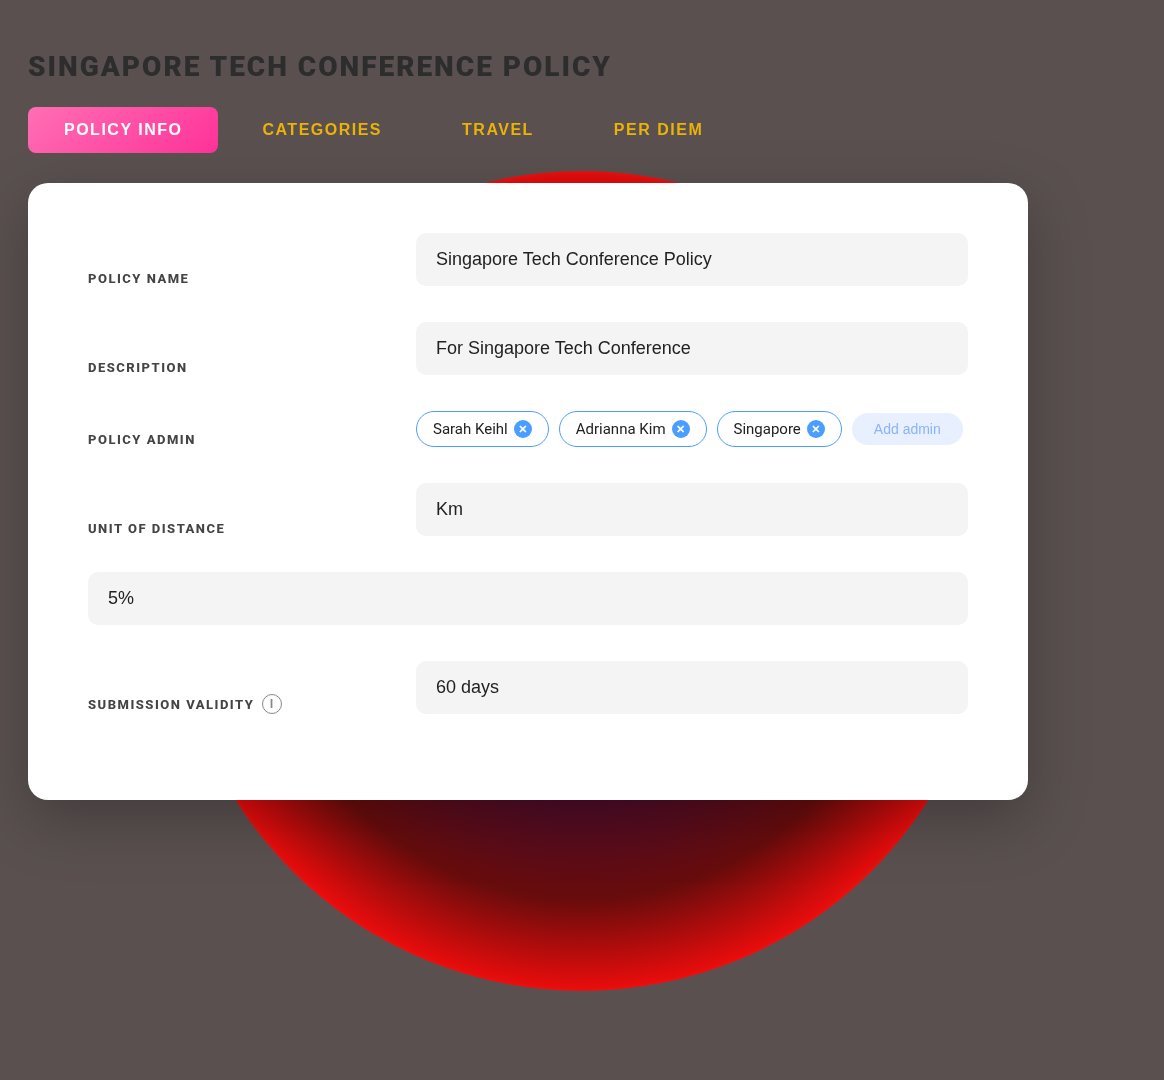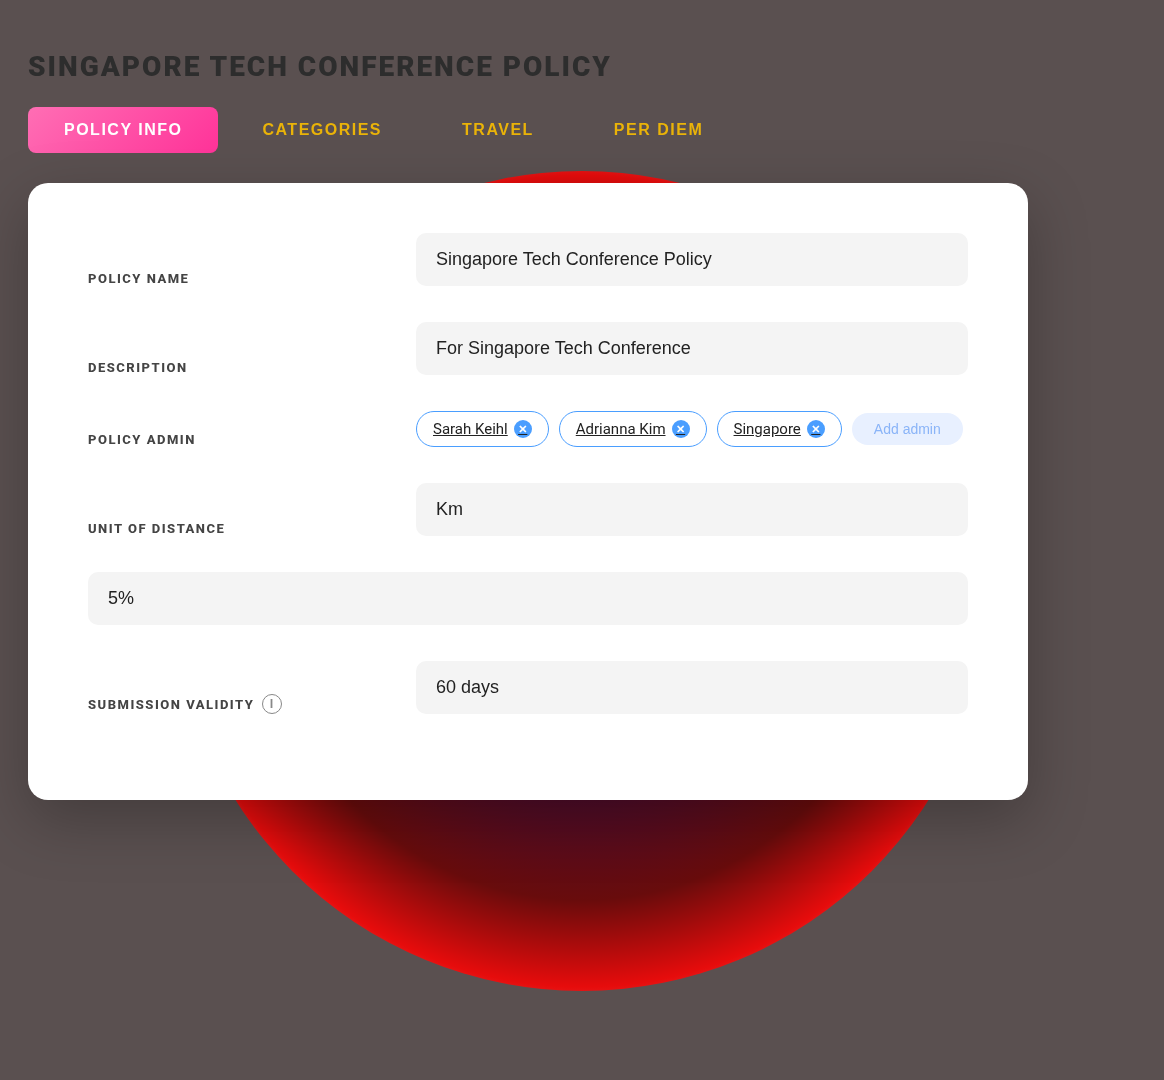--- a/index.html
+++ b/index.html
@@ -135,21 +135,20 @@
       display: flex;
       align-items: center;
       gap: 6px;
       border: 1.5px solid #4a9eff;
       border-radius: 999px;
       padding: 8px 16px;
       font-size: 15px;
       color: #222;
       background: white;
       cursor: pointer;
-      text-decoration: underline;
     }
 
     .admin-tag .close-icon {
       width: 18px;
       height: 18px;
       border-radius: 50%;
       background: #4a9eff;
       color: white;
       display: flex;
       align-items: center;

